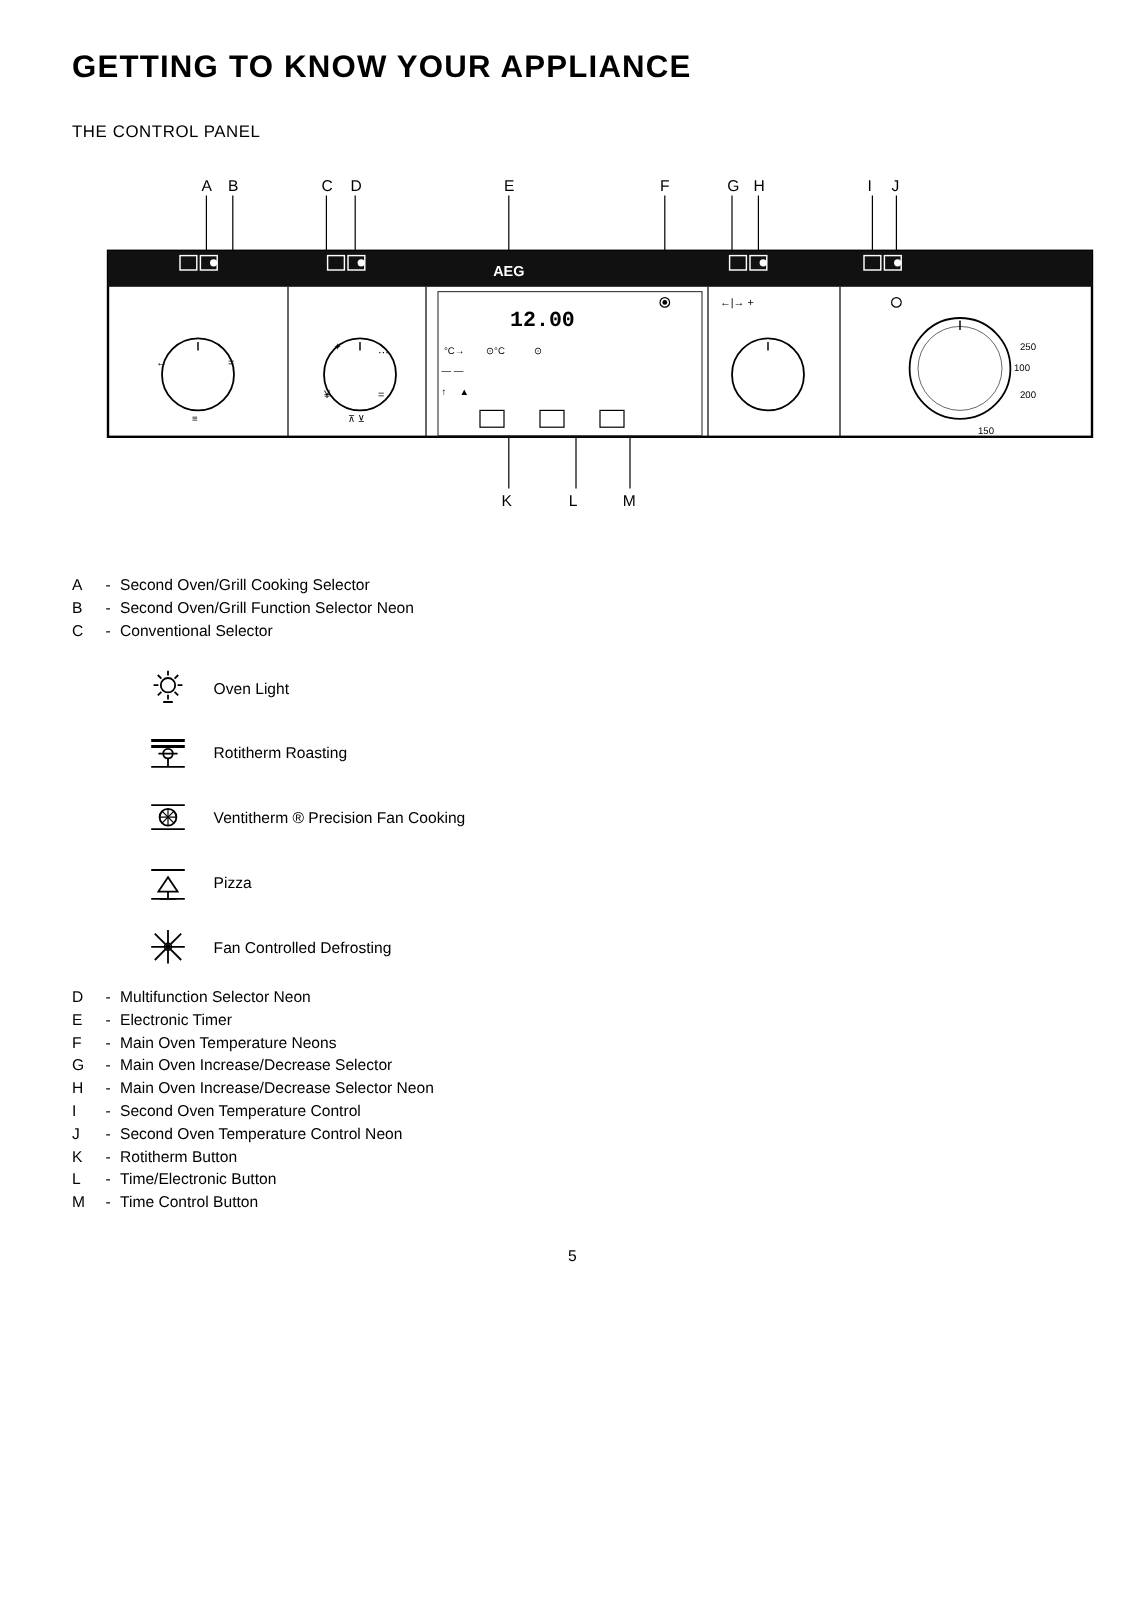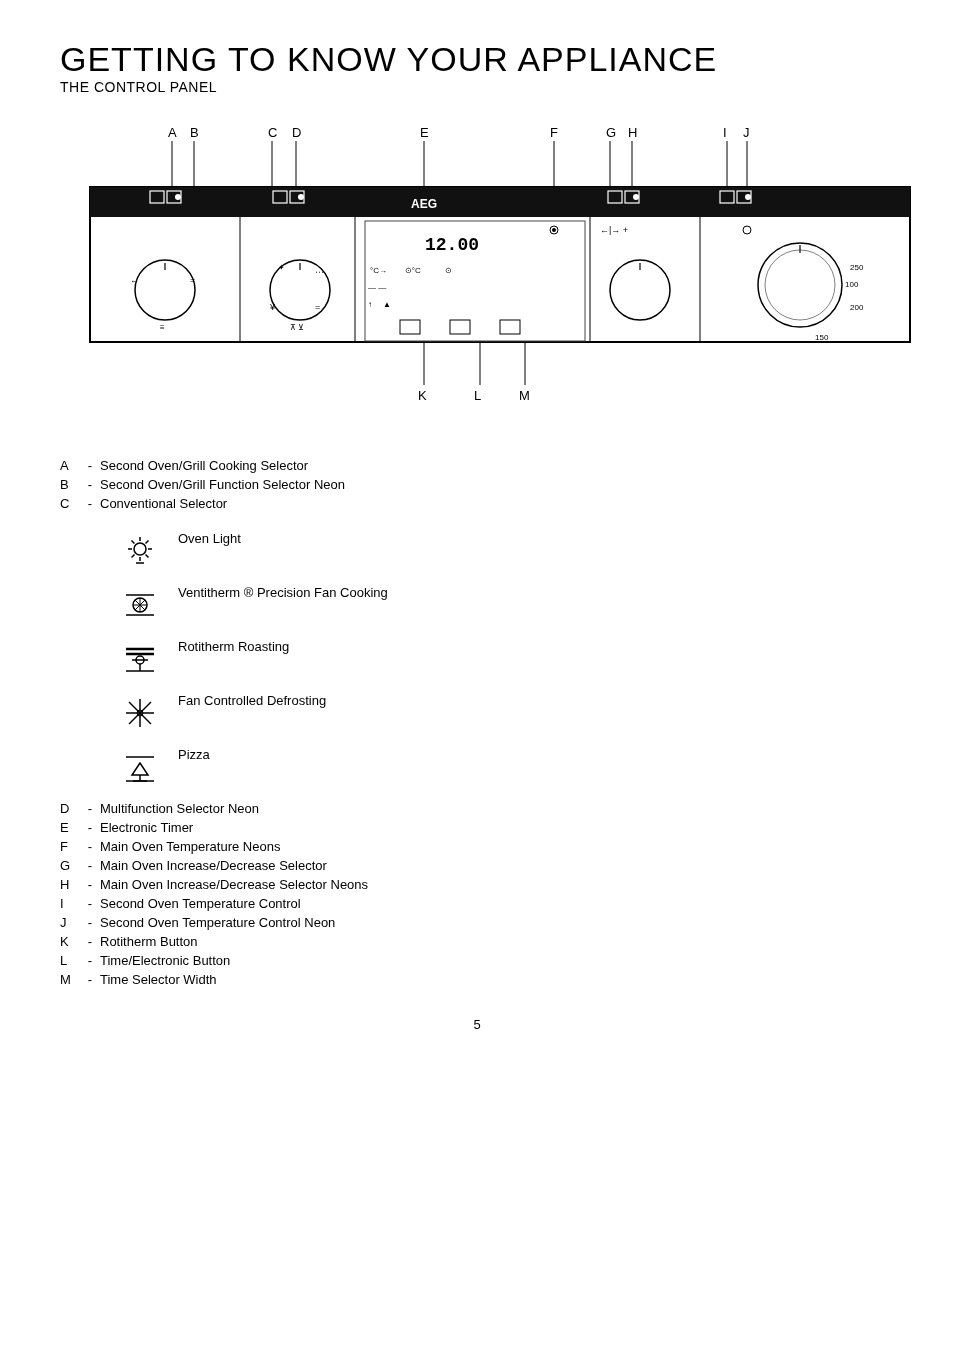--- a/index.html
+++ b/index.html
@@ -6,23 +6,24 @@
     body {
       background: #fff;
       font-family: Arial, Helvetica, sans-serif;
       font-size: 14px;
       color: #000;
       width: 954px;
       min-height: 1351px;
       padding: 40px 60px;
     }
     h1 {
-      font-size: 34px;
-      font-weight: 400;
+      font-size: 26px;
+      font-weight: 700;
       letter-spacing: 1px;
+      margin-bottom: 30px;
     }
     .section-title {
       font-weight: 400;
       font-size: 14px;
       margin-bottom: 20px;
       letter-spacing: 0.5px;
     }
 
     
     .desc-section {
@@ -42,20 +43,21 @@
       min-width: 20px;
       text-align: center;
     }
     .desc-text {
       flex: 1;
     }
 
     
     .icon-row {
       display: flex;
+      align-items: center;
       margin-bottom: 14px;
     }
     .icon-box {
       width: 40px;
       height: 40px;
       display: flex;
       align-items: center;
       justify-content: center;
       margin-right: 18px;
       flex-shrink: 0;
@@ -252,75 +254,75 @@
       </svg>
     </div>
     <span class="icon-label">Oven Light</span>
   </div>
 
 
 
   <div class="icon-row">
     <div class="icon-box">
       <svg width="36" height="36" viewBox="0 0 36 36">
+        <line x1="4" y1="8" x2="32" y2="8" stroke="#000" stroke-width="2.5"></line>
+        <line x1="4" y1="13" x2="32" y2="13" stroke="#000" stroke-width="2.5"></line>
+
+        <circle cx="18" cy="19" r="4" fill="none" stroke="#000" stroke-width="1.5"></circle>
+        <line x1="18" y1="23" x2="18" y2="30" stroke="#000" stroke-width="1.5"></line>
+        <line x1="10" y1="19" x2="26" y2="19" stroke="#000" stroke-width="1.5"></line>
+        <line x1="4" y1="30" x2="32" y2="30" stroke="#000" stroke-width="1.5"></line>
+      </svg>
+    </div>
+    <span class="icon-label">Rotitherm Roasting</span>
+  </div>
+
+  <div class="icon-row">
+    <div class="icon-box">
+      <svg width="36" height="36" viewBox="0 0 36 36">
         <line x1="4" y1="8" x2="32" y2="8" stroke="#000" stroke-width="1.5"></line>
 
         <circle cx="18" cy="18" r="7" fill="none" stroke="#000" stroke-width="1.5"></circle>
         <line x1="18" y1="11" x2="18" y2="25" stroke="#000" stroke-width="1"></line>
         <line x1="11" y1="18" x2="25" y2="18" stroke="#000" stroke-width="1"></line>
         <line x1="13" y1="13" x2="23" y2="23" stroke="#000" stroke-width="1"></line>
         <line x1="23" y1="13" x2="13" y2="23" stroke="#000" stroke-width="1"></line>
         <line x1="4" y1="28" x2="32" y2="28" stroke="#000" stroke-width="1.5"></line>
       </svg>
     </div>
     <span class="icon-label">Ventitherm ® Precision Fan Cooking</span>
   </div>
 
   <div class="icon-row">
     <div class="icon-box">
       <svg width="36" height="36" viewBox="0 0 36 36">
-        <line x1="4" y1="8" x2="32" y2="8" stroke="#000" stroke-width="2.5"></line>
-        <line x1="4" y1="13" x2="32" y2="13" stroke="#000" stroke-width="2.5"></line>
-
-        <circle cx="18" cy="19" r="4" fill="none" stroke="#000" stroke-width="1.5"></circle>
-        <line x1="18" y1="23" x2="18" y2="30" stroke="#000" stroke-width="1.5"></line>
-        <line x1="10" y1="19" x2="26" y2="19" stroke="#000" stroke-width="1.5"></line>
-        <line x1="4" y1="30" x2="32" y2="30" stroke="#000" stroke-width="1.5"></line>
-      </svg>
-    </div>
-    <span class="icon-label">Rotitherm Roasting</span>
+        <line x1="4" y1="8" x2="32" y2="8" stroke="#000" stroke-width="1.5"></line>
+
+        <polygon points="18,14 10,26 26,26" fill="none" stroke="#000" stroke-width="1.5"></polygon>
+        <line x1="18" y1="26" x2="18" y2="32" stroke="#000" stroke-width="1.5"></line>
+        <line x1="11" y1="32" x2="25" y2="32" stroke="#000" stroke-width="1.5"></line>
+        <line x1="4" y1="32" x2="32" y2="32" stroke="#000" stroke-width="1.5"></line>
+      </svg>
+    </div>
+    <span class="icon-label">Pizza</span>
   </div>
 
   <div class="icon-row">
     <div class="icon-box">
       <svg width="36" height="36" viewBox="0 0 36 36">
 
         <line x1="18" y1="4" x2="18" y2="32" stroke="#000" stroke-width="1.5"></line>
         <line x1="4" y1="18" x2="32" y2="18" stroke="#000" stroke-width="1.5"></line>
         <line x1="7" y1="7" x2="29" y2="29" stroke="#000" stroke-width="1.5"></line>
         <line x1="29" y1="7" x2="7" y2="29" stroke="#000" stroke-width="1.5"></line>
         <circle cx="18" cy="18" r="3" fill="none" stroke="#000" stroke-width="1"></circle>
       </svg>
     </div>
     <span class="icon-label">Fan Controlled Defrosting</span>
   </div>
-
-  <div class="icon-row">
-    <div class="icon-box">
-      <svg width="36" height="36" viewBox="0 0 36 36">
-        <line x1="4" y1="8" x2="32" y2="8" stroke="#000" stroke-width="1.5"></line>
-
-        <polygon points="18,14 10,26 26,26" fill="none" stroke="#000" stroke-width="1.5"></polygon>
-        <line x1="18" y1="26" x2="18" y2="32" stroke="#000" stroke-width="1.5"></line>
-        <line x1="11" y1="32" x2="25" y2="32" stroke="#000" stroke-width="1.5"></line>
-        <line x1="4" y1="32" x2="32" y2="32" stroke="#000" stroke-width="1.5"></line>
-      </svg>
-    </div>
-    <span class="icon-label">Pizza</span>
-  </div>
 </div>
 
 <div class="desc-section" style="margin-top: 10px;">
   <div class="desc-item">
     <span class="desc-letter">D</span>
     <span class="desc-dash">-</span>
     <span class="desc-text">Multifunction Selector Neon</span>
   </div>
   <div class="desc-item">
     <span class="desc-letter">E</span>
@@ -333,21 +335,21 @@
     <span class="desc-text">Main Oven Temperature Neons</span>
   </div>
   <div class="desc-item">
     <span class="desc-letter">G</span>
     <span class="desc-dash">-</span>
     <span class="desc-text">Main Oven Increase/Decrease Selector</span>
   </div>
   <div class="desc-item">
     <span class="desc-letter">H</span>
     <span class="desc-dash">-</span>
-    <span class="desc-text">Main Oven Increase/Decrease Selector Neons</span>
+    <span class="desc-text">Main Oven Increase/Decrease Selector Neon</span>
   </div>
   <div class="desc-item">
     <span class="desc-letter">I</span>
     <span class="desc-dash">-</span>
     <span class="desc-text">Second Oven Temperature Control</span>
   </div>
   <div class="desc-item">
     <span class="desc-letter">J</span>
     <span class="desc-dash">-</span>
     <span class="desc-text">Second Oven Temperature Control Neon</span>
@@ -358,17 +360,17 @@
     <span class="desc-text">Rotitherm Button</span>
   </div>
   <div class="desc-item">
     <span class="desc-letter">L</span>
     <span class="desc-dash">-</span>
     <span class="desc-text">Time/Electronic Button</span>
   </div>
   <div class="desc-item">
     <span class="desc-letter">M</span>
     <span class="desc-dash">-</span>
-    <span class="desc-text">Time Selector Width</span>
+    <span class="desc-text">Time Control Button</span>
   </div>
 </div>
 
 <div class="page-number">5</div>
 
 </body></html>

